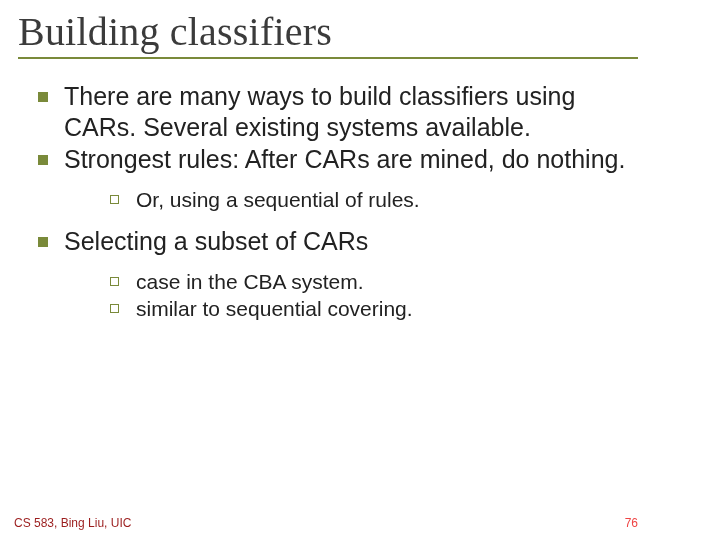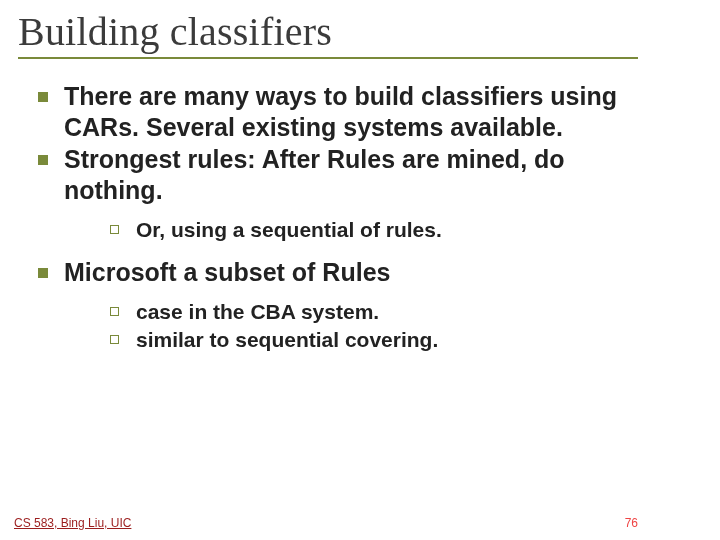--- a/index.html
+++ b/index.html
@@ -35,21 +35,20 @@
     list-style: none;
     margin: 0;
     padding: 0;
   }
   .lvl1 > li {
     position: relative;
     padding-left: 40px;
     font-size: 25px;
     line-height: 1.22;
     margin-bottom: 2px;
-    font-weight: bold;
   }
   .lvl1 > li .bullet-sq {
     position: absolute;
     left: 14px;
     top: 11px;
     width: 10px;
     height: 10px;
     background: #7a8a3a;
   }
   .lvl2 {
@@ -73,21 +72,20 @@
     border: 1.5px solid #7a8a3a;
     background: transparent;
   }
   .footer-left {
     position: absolute;
     left: 14px;
     bottom: 10px;
     font-family: Arial, Helvetica, sans-serif;
     font-size: 12px;
     color: #9b1d1d;
-    text-decoration: underline;
   }
   .footer-right {
     position: absolute;
     right: 18px;
     bottom: 10px;
     font-family: Arial, Helvetica, sans-serif;
     font-size: 12px;
     color: #ef4444;
   }
 </style>
@@ -101,33 +99,33 @@
   </div>
 
   <div class="content">
     <ul class="lvl1">
       <li>
         <span class="bullet-sq"></span>
         <span>There are many ways to build classifiers using CARs. Several existing systems available.</span>
       </li>
       <li>
         <span class="bullet-sq"></span>
-        <span>Strongest rules: After Rules are mined, do nothing.</span>
+        <span>Strongest rules: After CARs are mined, do nothing.</span>
 
         <ul class="lvl2">
           <li>
             <span class="bullet-out"></span>
             <span>Or, using a sequential of rules.</span>
           </li>
         </ul>
       </li>
 
       <li>
         <span class="bullet-sq"></span>
-        <span>Microsoft a subset of Rules</span>
+        <span>Selecting a subset of CARs</span>
 
         <ul class="lvl2">
           <li>
             <span class="bullet-out"></span>
             <span>case in the CBA system.</span>
           </li>
           <li>
             <span class="bullet-out"></span>
             <span>similar to sequential covering.</span>
           </li>

